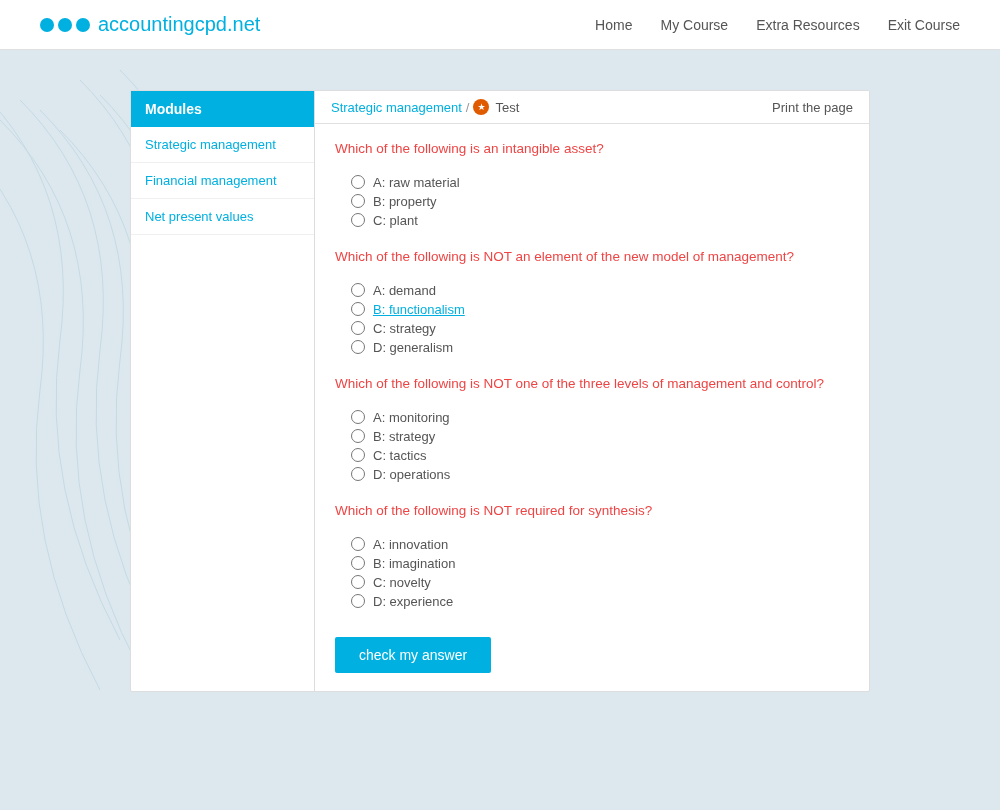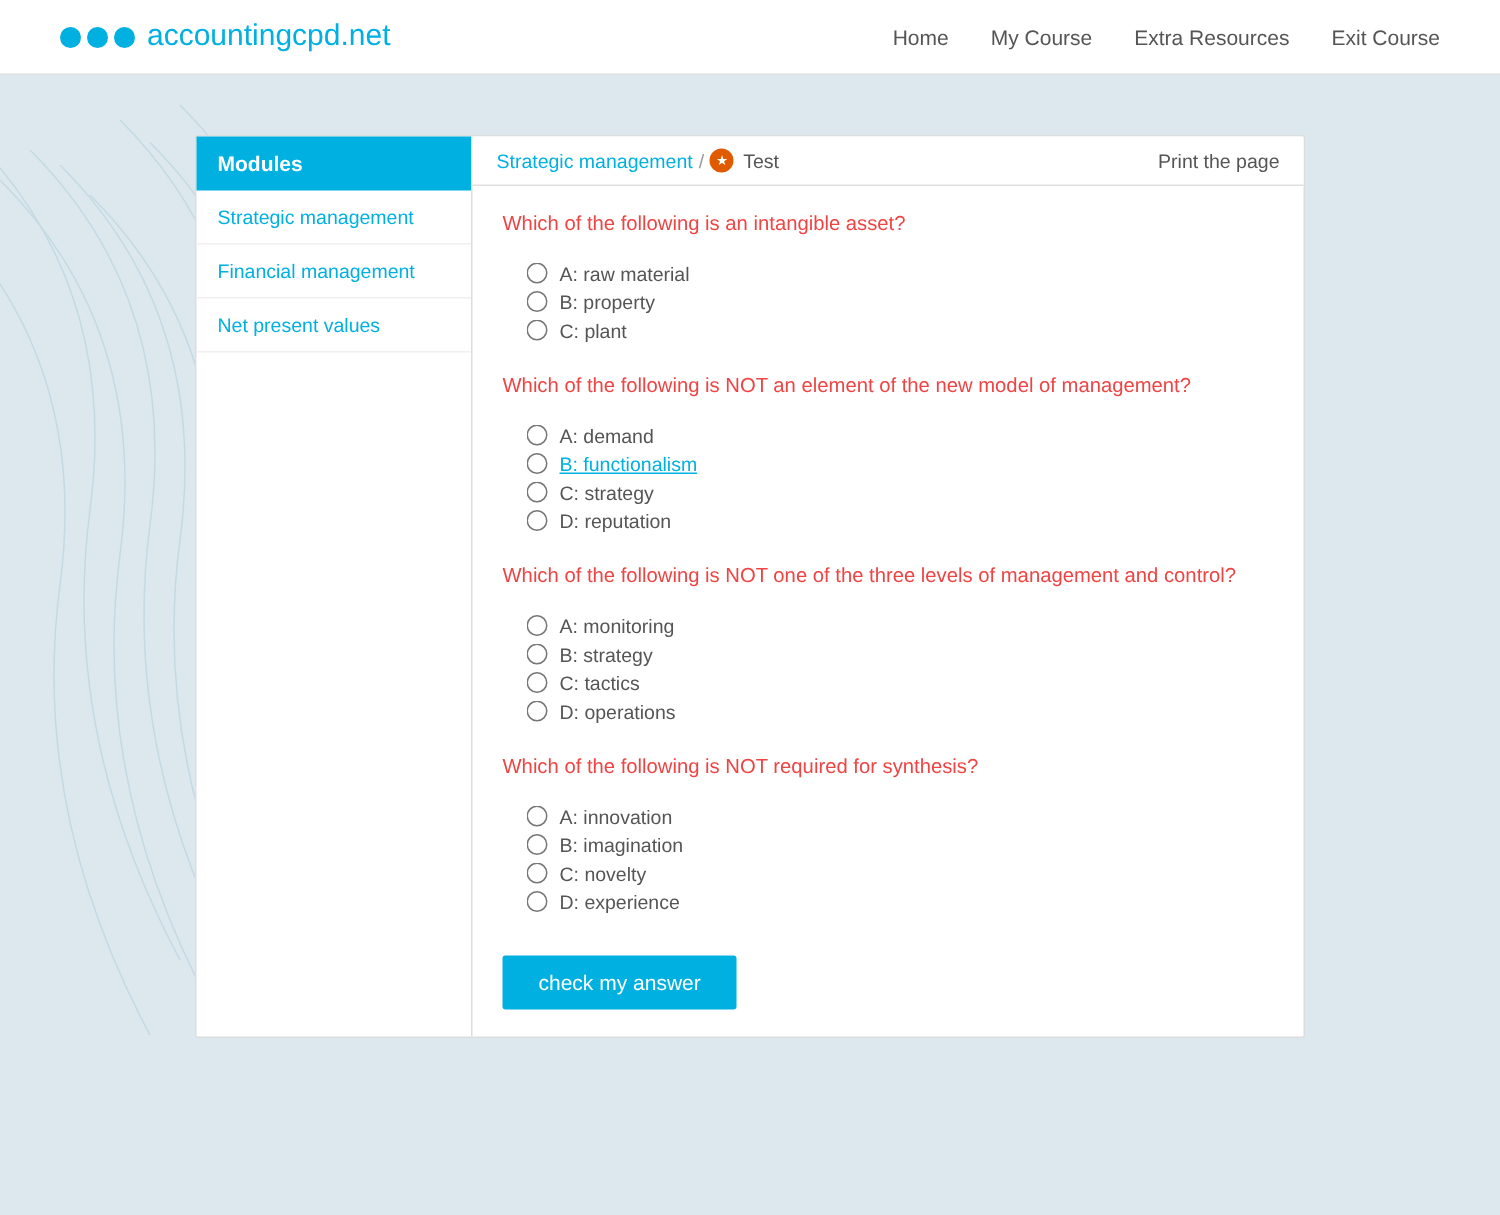--- a/index.html
+++ b/index.html
@@ -315,21 +315,21 @@
             <li class="option-item">
               <input type="radio" name="q2" id="q2b" style="">
               <label class="option-label highlight" for="q2b">B: functionalism</label>
             </li>
             <li class="option-item">
               <input type="radio" name="q2" id="q2c" style="">
               <label class="option-label" for="q2c">C: strategy</label>
             </li>
             <li class="option-item">
               <input type="radio" name="q2" id="q2d" style="">
-              <label class="option-label" for="q2d">D: reputation</label>
+              <label class="option-label" for="q2d">D: generalism</label>
             </li>
           </ul>
         </div>
 
         
         <div class="question-block">
           <p class="question-text">Which of the following is NOT one of the three levels of management and control?</p>
           <ul class="options-list">
             <li class="option-item">
               <input type="radio" name="q3" id="q3a" style="">

